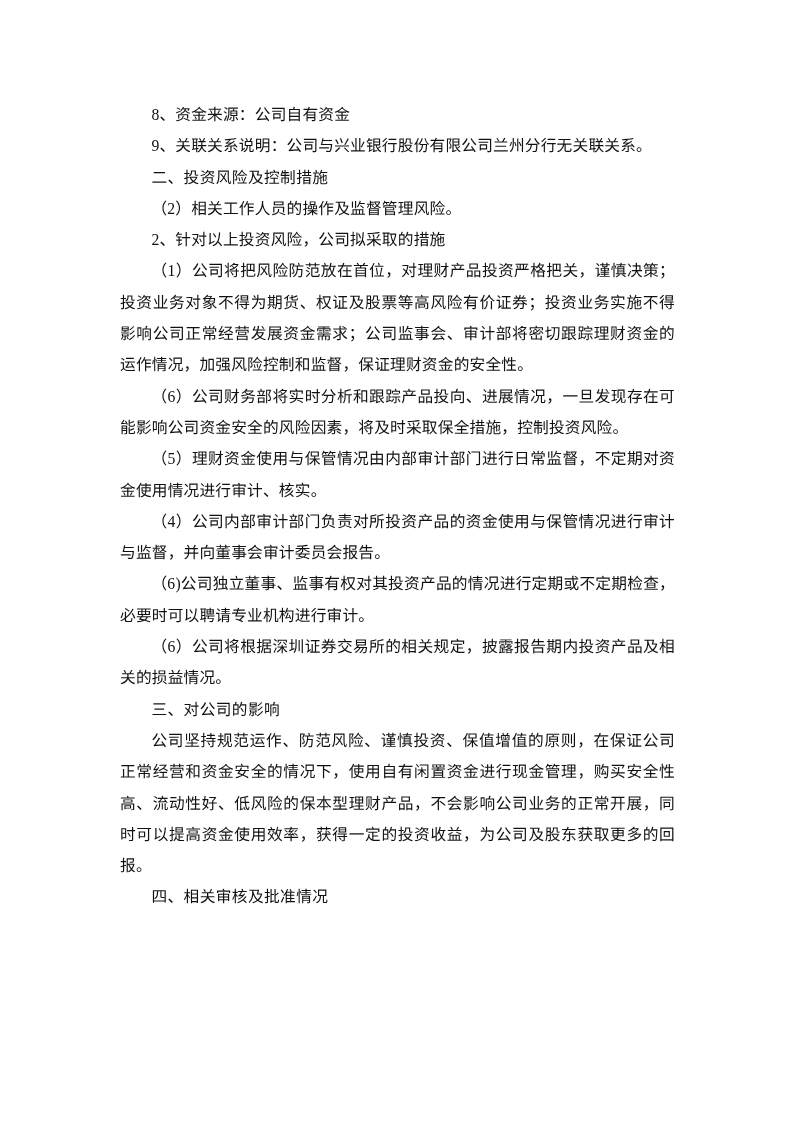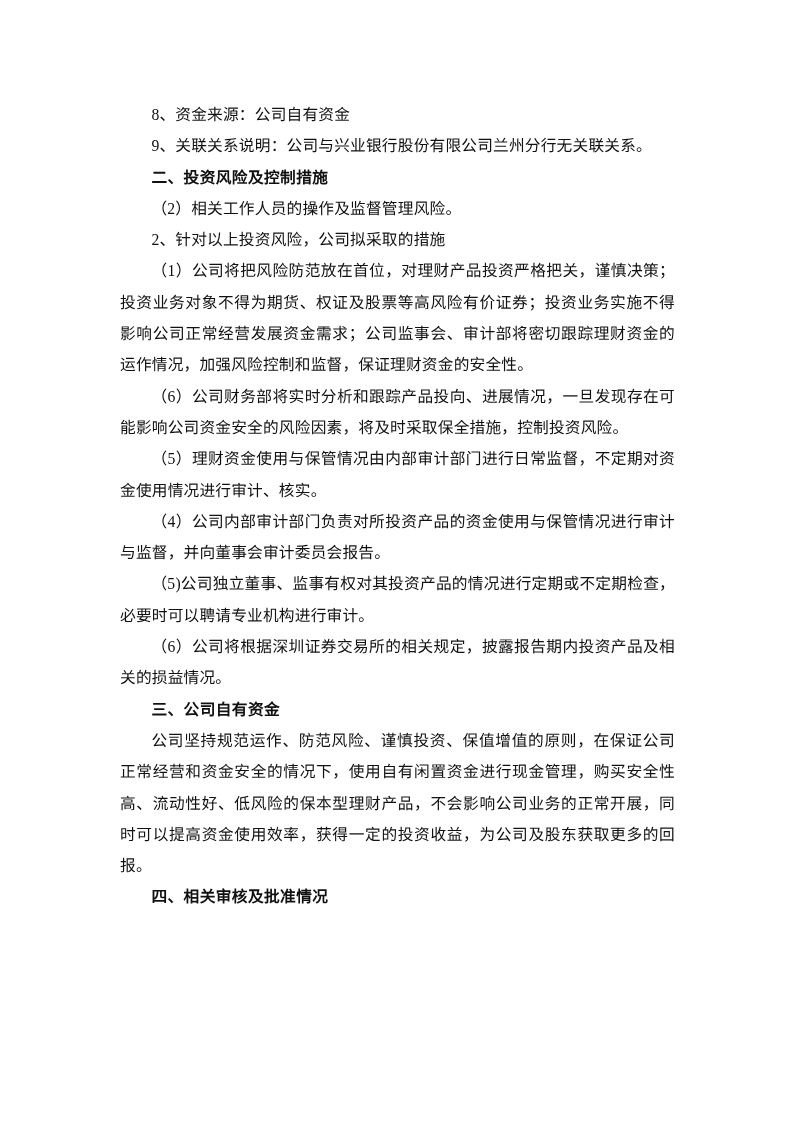--- a/index.html
+++ b/index.html
@@ -21,35 +21,35 @@
     overflow: hidden;
   }
   .para {
     margin: 0;
     text-indent: 2em;
     text-align: justify;
     letter-spacing: 0.2px;
   }
   .heading {
     font-family: "Liberation Sans", "DejaVu Sans", sans-serif;
-    font-weight: 700;
+    font-weight: 400;
     letter-spacing: 0.4px;
   }
 </style>
 </head>
 <body>
 
 <div class="page">
   <p class="para">8、资金来源：公司自有资金</p>
   <p class="para">9、关联关系说明：公司与兴业银行股份有限公司兰州分行无关联关系。</p>
   <p class="para heading">二、投资风险及控制措施</p>
   <p class="para">（2）相关工作人员的操作及监督管理风险。</p>
   <p class="para">2、针对以上投资风险，公司拟采取的措施</p>
   <p class="para">（1）公司将把风险防范放在首位，对理财产品投资严格把关，谨慎决策；投资业务对象不得为期货、权证及股票等高风险有价证券；投资业务实施不得影响公司正常经营发展资金需求；公司监事会、审计部将密切跟踪理财资金的运作情况，加强风险控制和监督，保证理财资金的安全性。</p>
   <p class="para">（6）公司财务部将实时分析和跟踪产品投向、进展情况，一旦发现存在可能影响公司资金安全的风险因素，将及时采取保全措施，控制投资风险。</p>
   <p class="para">（5）理财资金使用与保管情况由内部审计部门进行日常监督，不定期对资金使用情况进行审计、核实。</p>
   <p class="para">（4）公司内部审计部门负责对所投资产品的资金使用与保管情况进行审计与监督，并向董事会审计委员会报告。</p>
-  <p class="para">（5)公司独立董事、监事有权对其投资产品的情况进行定期或不定期检查，必要时可以聘请专业机构进行审计。</p>
+  <p class="para">（6)公司独立董事、监事有权对其投资产品的情况进行定期或不定期检查，必要时可以聘请专业机构进行审计。</p>
   <p class="para">（6）公司将根据深圳证券交易所的相关规定，披露报告期内投资产品及相关的损益情况。</p>
-  <p class="para heading">三、公司自有资金</p>
+  <p class="para heading">三、对公司的影响</p>
   <p class="para">公司坚持规范运作、防范风险、谨慎投资、保值增值的原则，在保证公司正常经营和资金安全的情况下，使用自有闲置资金进行现金管理，购买安全性高、流动性好、低风险的保本型理财产品，不会影响公司业务的正常开展，同时可以提高资金使用效率，获得一定的投资收益，为公司及股东获取更多的回报。</p>
   <p class="para heading">四、相关审核及批准情况</p>
 </div>
 
 </body></html>

